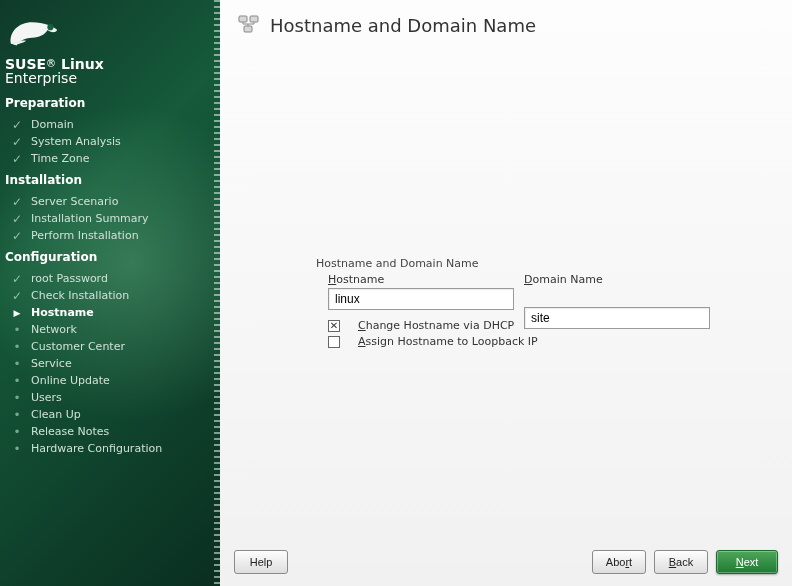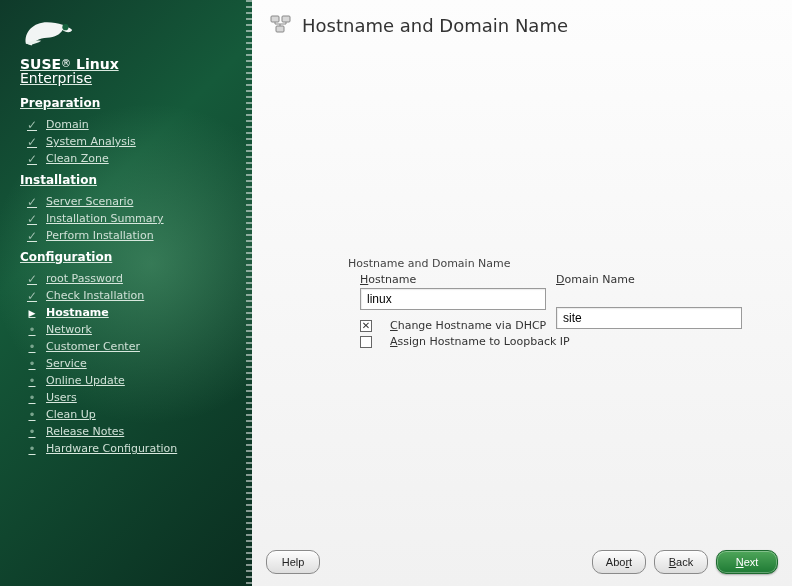--- a/index.html
+++ b/index.html
@@ -1,27 +1,26 @@
 <!DOCTYPE html>
 <html><head>
 <meta charset="utf-8">
 <style>
   * { box-sizing: border-box; margin: 0; padding: 0; }
   html, body { width: 792px; height: 586px; overflow: hidden; font-family: "DejaVu Sans", "Liberation Sans", Arial, sans-serif; font-size: 12px; color: #333; background: #fff; }
   .app { display: flex; width: 100%; height: 100%; }
   .sidebar {
-    width: 252px;
+    width: 220px;
     height: 100%;
     background:
       radial-gradient(circle at 60% 45%, rgba(120,200,150,0.35) 0%, rgba(20,80,50,0) 45%),
       linear-gradient(135deg, #0f3a2a 0%, #155a3a 35%, #0a2e20 100%);
     color: #d8e8de;
-    padding: 12px 12px 14px 20px;
+    padding: 12px 12px 14px 5px;
     position: relative;
-    text-decoration: underline;
   }
   .sidebar::after {
     content: "";
     position: absolute; right: 0; top: 0; bottom: 0; width: 6px;
     background: repeating-linear-gradient(to bottom, rgba(255,255,255,0.5) 0 2px, rgba(255,255,255,0) 2px 6px);
   }
   .logo-block { display: flex; align-items: center; gap: 8px; margin-bottom: 4px; }
   .logo-img { width: 58px; height: 40px; display: flex; align-items: center; justify-content: center; }
   .brand-line1 { font-size: 14px; font-weight: bold; color: #fff; }
   .brand-sub { font-size: 10px; font-weight: normal; position: relative; top: -2px; }
@@ -44,21 +43,21 @@
   .text-input { width: 186px; height: 22px; border: 1px solid #9a9a9a; background: #fff; padding: 2px 6px; font-size: 12px; box-shadow: inset 1px 1px 1px rgba(0,0,0,0.08); }
   .field-host { top: 226px; }
   .field-domain { left: 304px; top: 226px; gap: 19px; }
   .checkrow { position: absolute; left: 108px; display: flex; align-items: center; gap: 18px; font-size: 11px; color: #333; }
   .checkrow .ul { text-decoration: underline; }
   .cb { width: 12px; height: 12px; border: 1px solid #666; background: #fff; display: inline-flex; align-items: center; justify-content: center; font-size: 10px; line-height: 1; }
   .cb.checked::before { content: "✕"; font-weight: bold; }
   .cr1 { top: 272px; }
   .cr2 { top: 288px; }
   .footer { display: flex; align-items: center; padding: 8px 14px 12px 14px; }
-  .btn { height: 24px; min-width: 54px; padding: 0 12px; border: 1px solid #8a8a8a; border-radius: 10px;
+  .btn { height: 24px; min-width: 54px; padding: 0 12px; border: 1px solid #8a8a8a; border-radius: 3px;
          background: linear-gradient(to bottom, #fdfdfd, #dedede); font-size: 11px; color: #222;
          display: inline-flex; align-items: center; justify-content: center; cursor: pointer;
          box-shadow: 0 1px 0 rgba(255,255,255,0.7) inset; }
   .btn .ul { text-decoration: underline; }
   .btn-next { background: linear-gradient(to bottom, #4fa65a, #1e7a34); color: #fff; border-color: #1d6a2f; min-width: 62px;
               box-shadow: 0 0 0 1px rgba(255,255,255,0.3) inset, 0 1px 2px rgba(0,0,0,0.3); }
   .footer .spacer { flex: 1; }
   .footer .gap { width: 8px; }
 </style>
 </head>
@@ -85,21 +84,21 @@
     <div class="nav-item">
         <span class="nav-icon check-icon"></span>
         <span>Domain</span>
       </div>
     <div class="nav-item">
         <span class="nav-icon check-icon"></span>
         <span>System Analysis</span>
       </div>
     <div class="nav-item">
         <span class="nav-icon check-icon"></span>
-        <span>Clean Zone</span>
+        <span>Time Zone</span>
       </div>
 
     <div class="section-title">Installation</div>
     <div class="nav-item">
         <span class="nav-icon check-icon"></span>
         <span>Server Scenario</span>
       </div>
     <div class="nav-item">
         <span class="nav-icon check-icon"></span>
         <span>Installation Summary</span>

